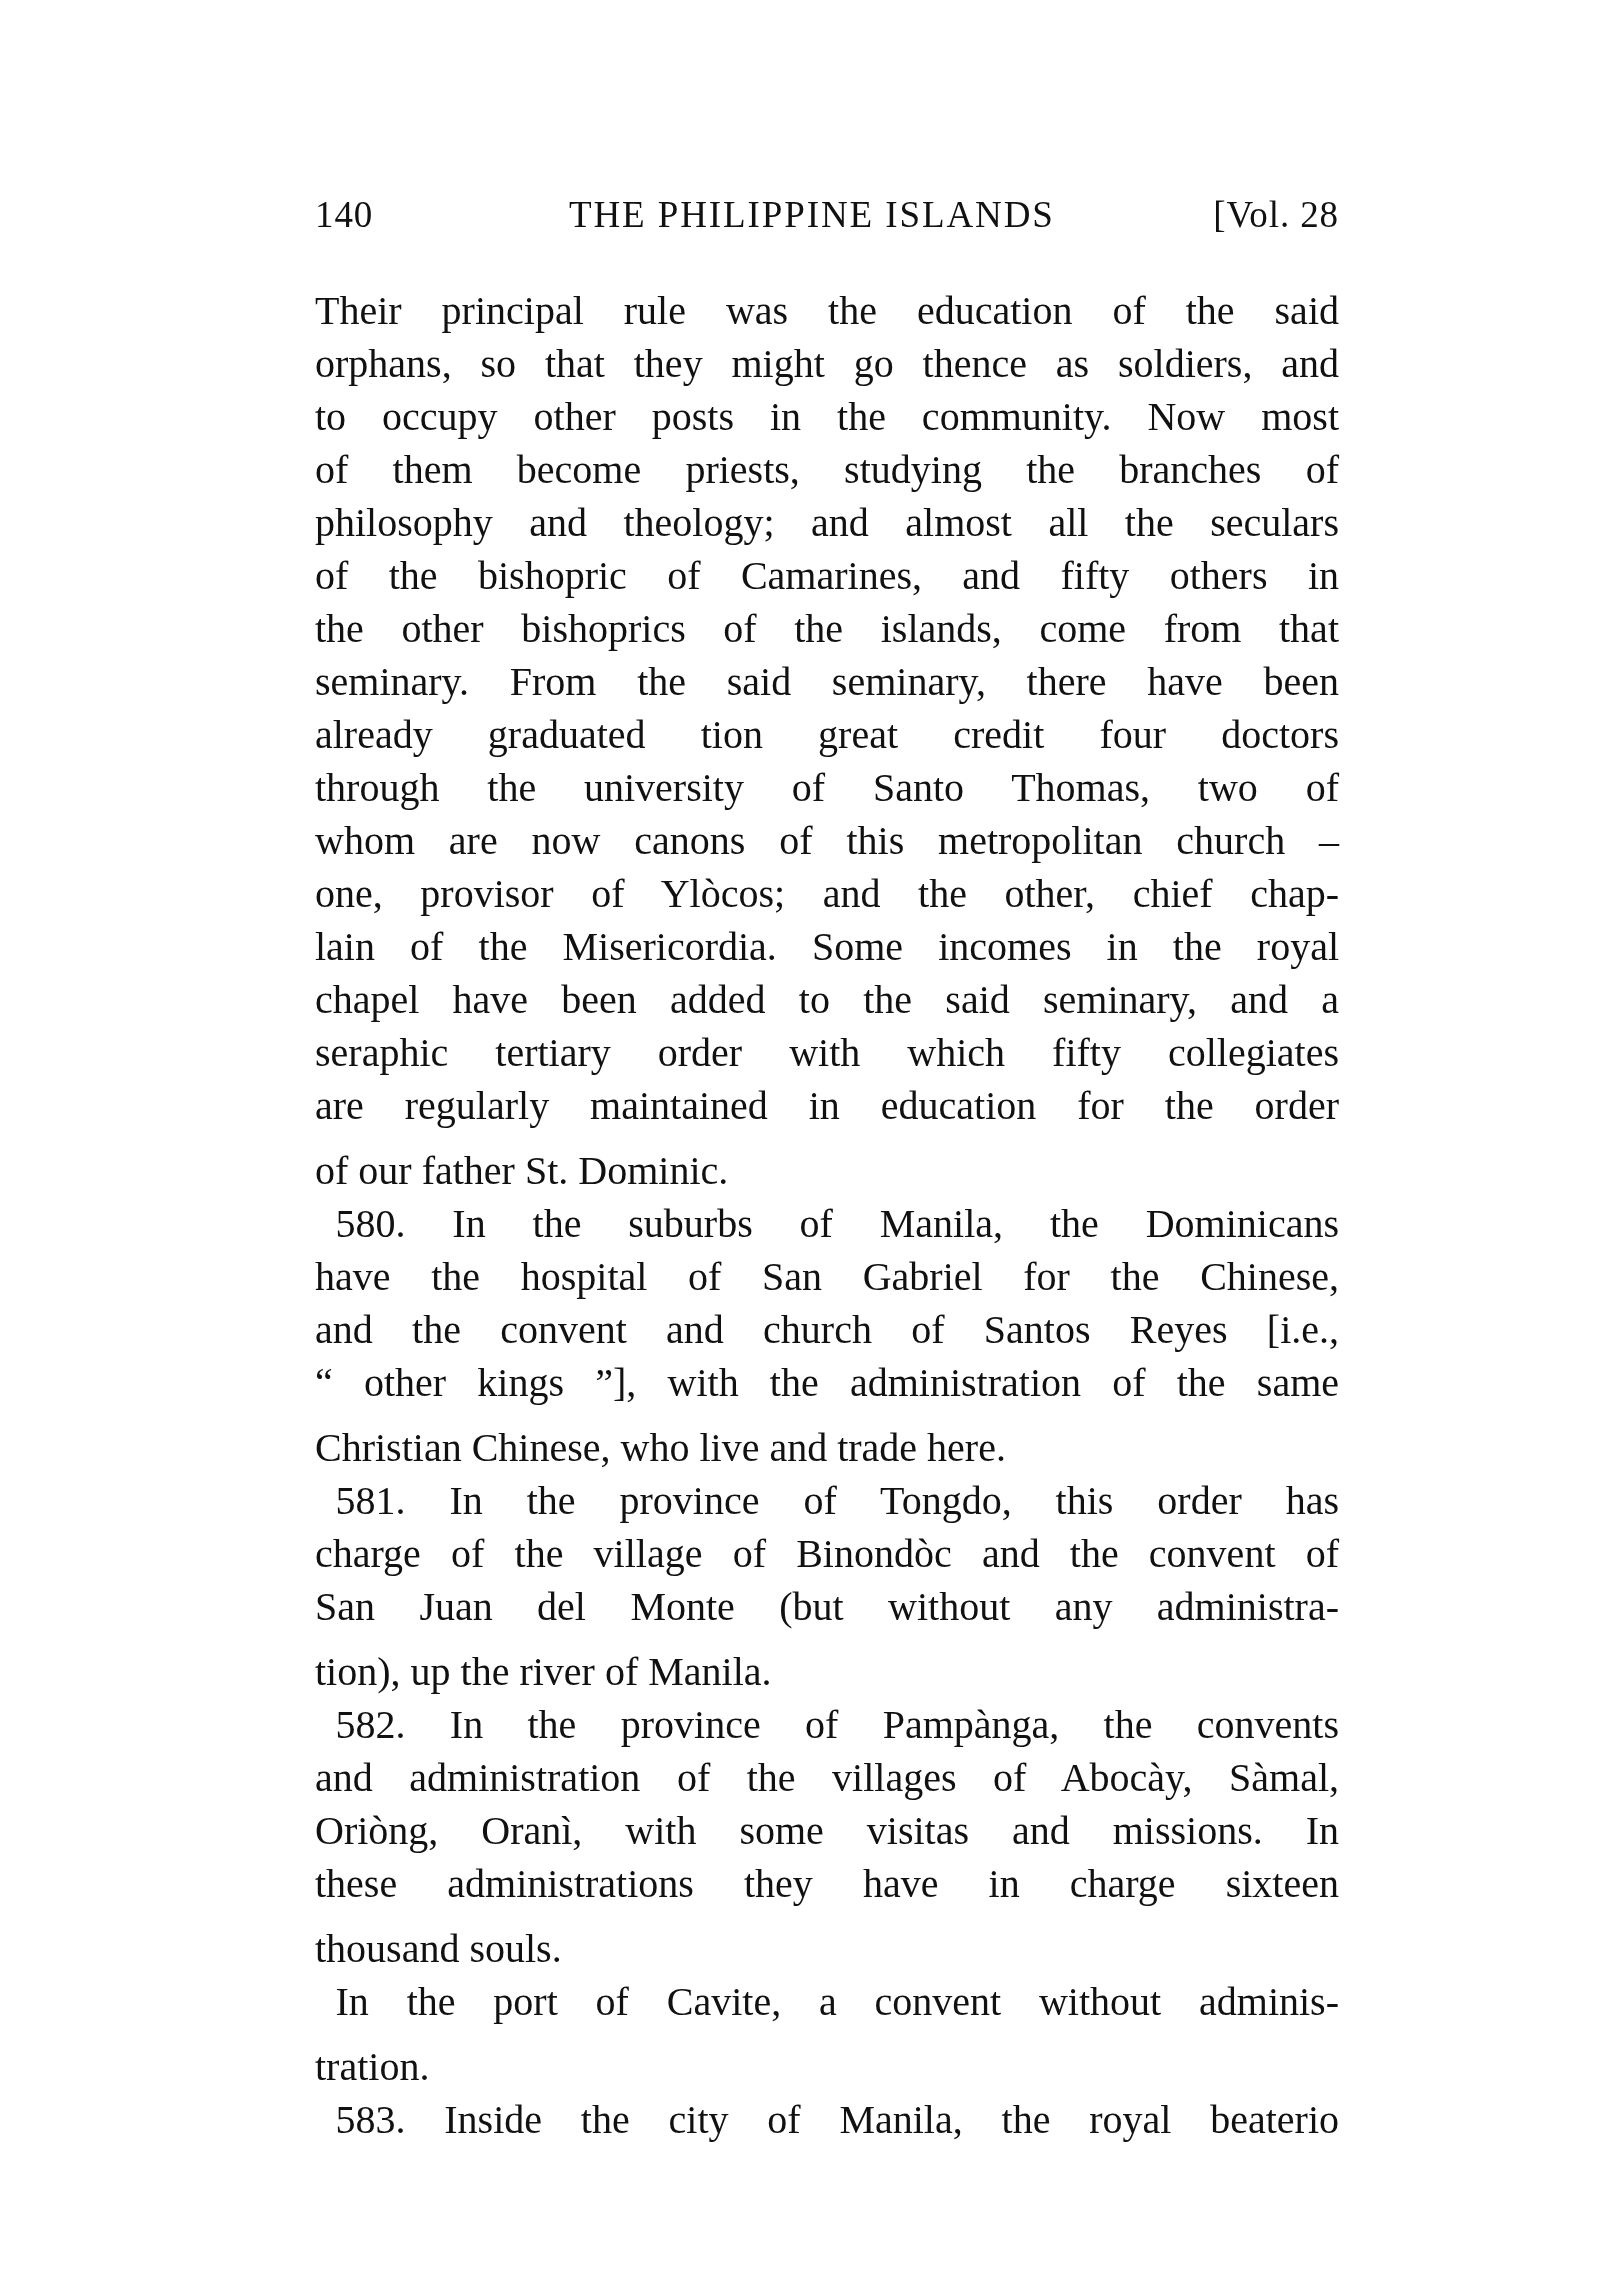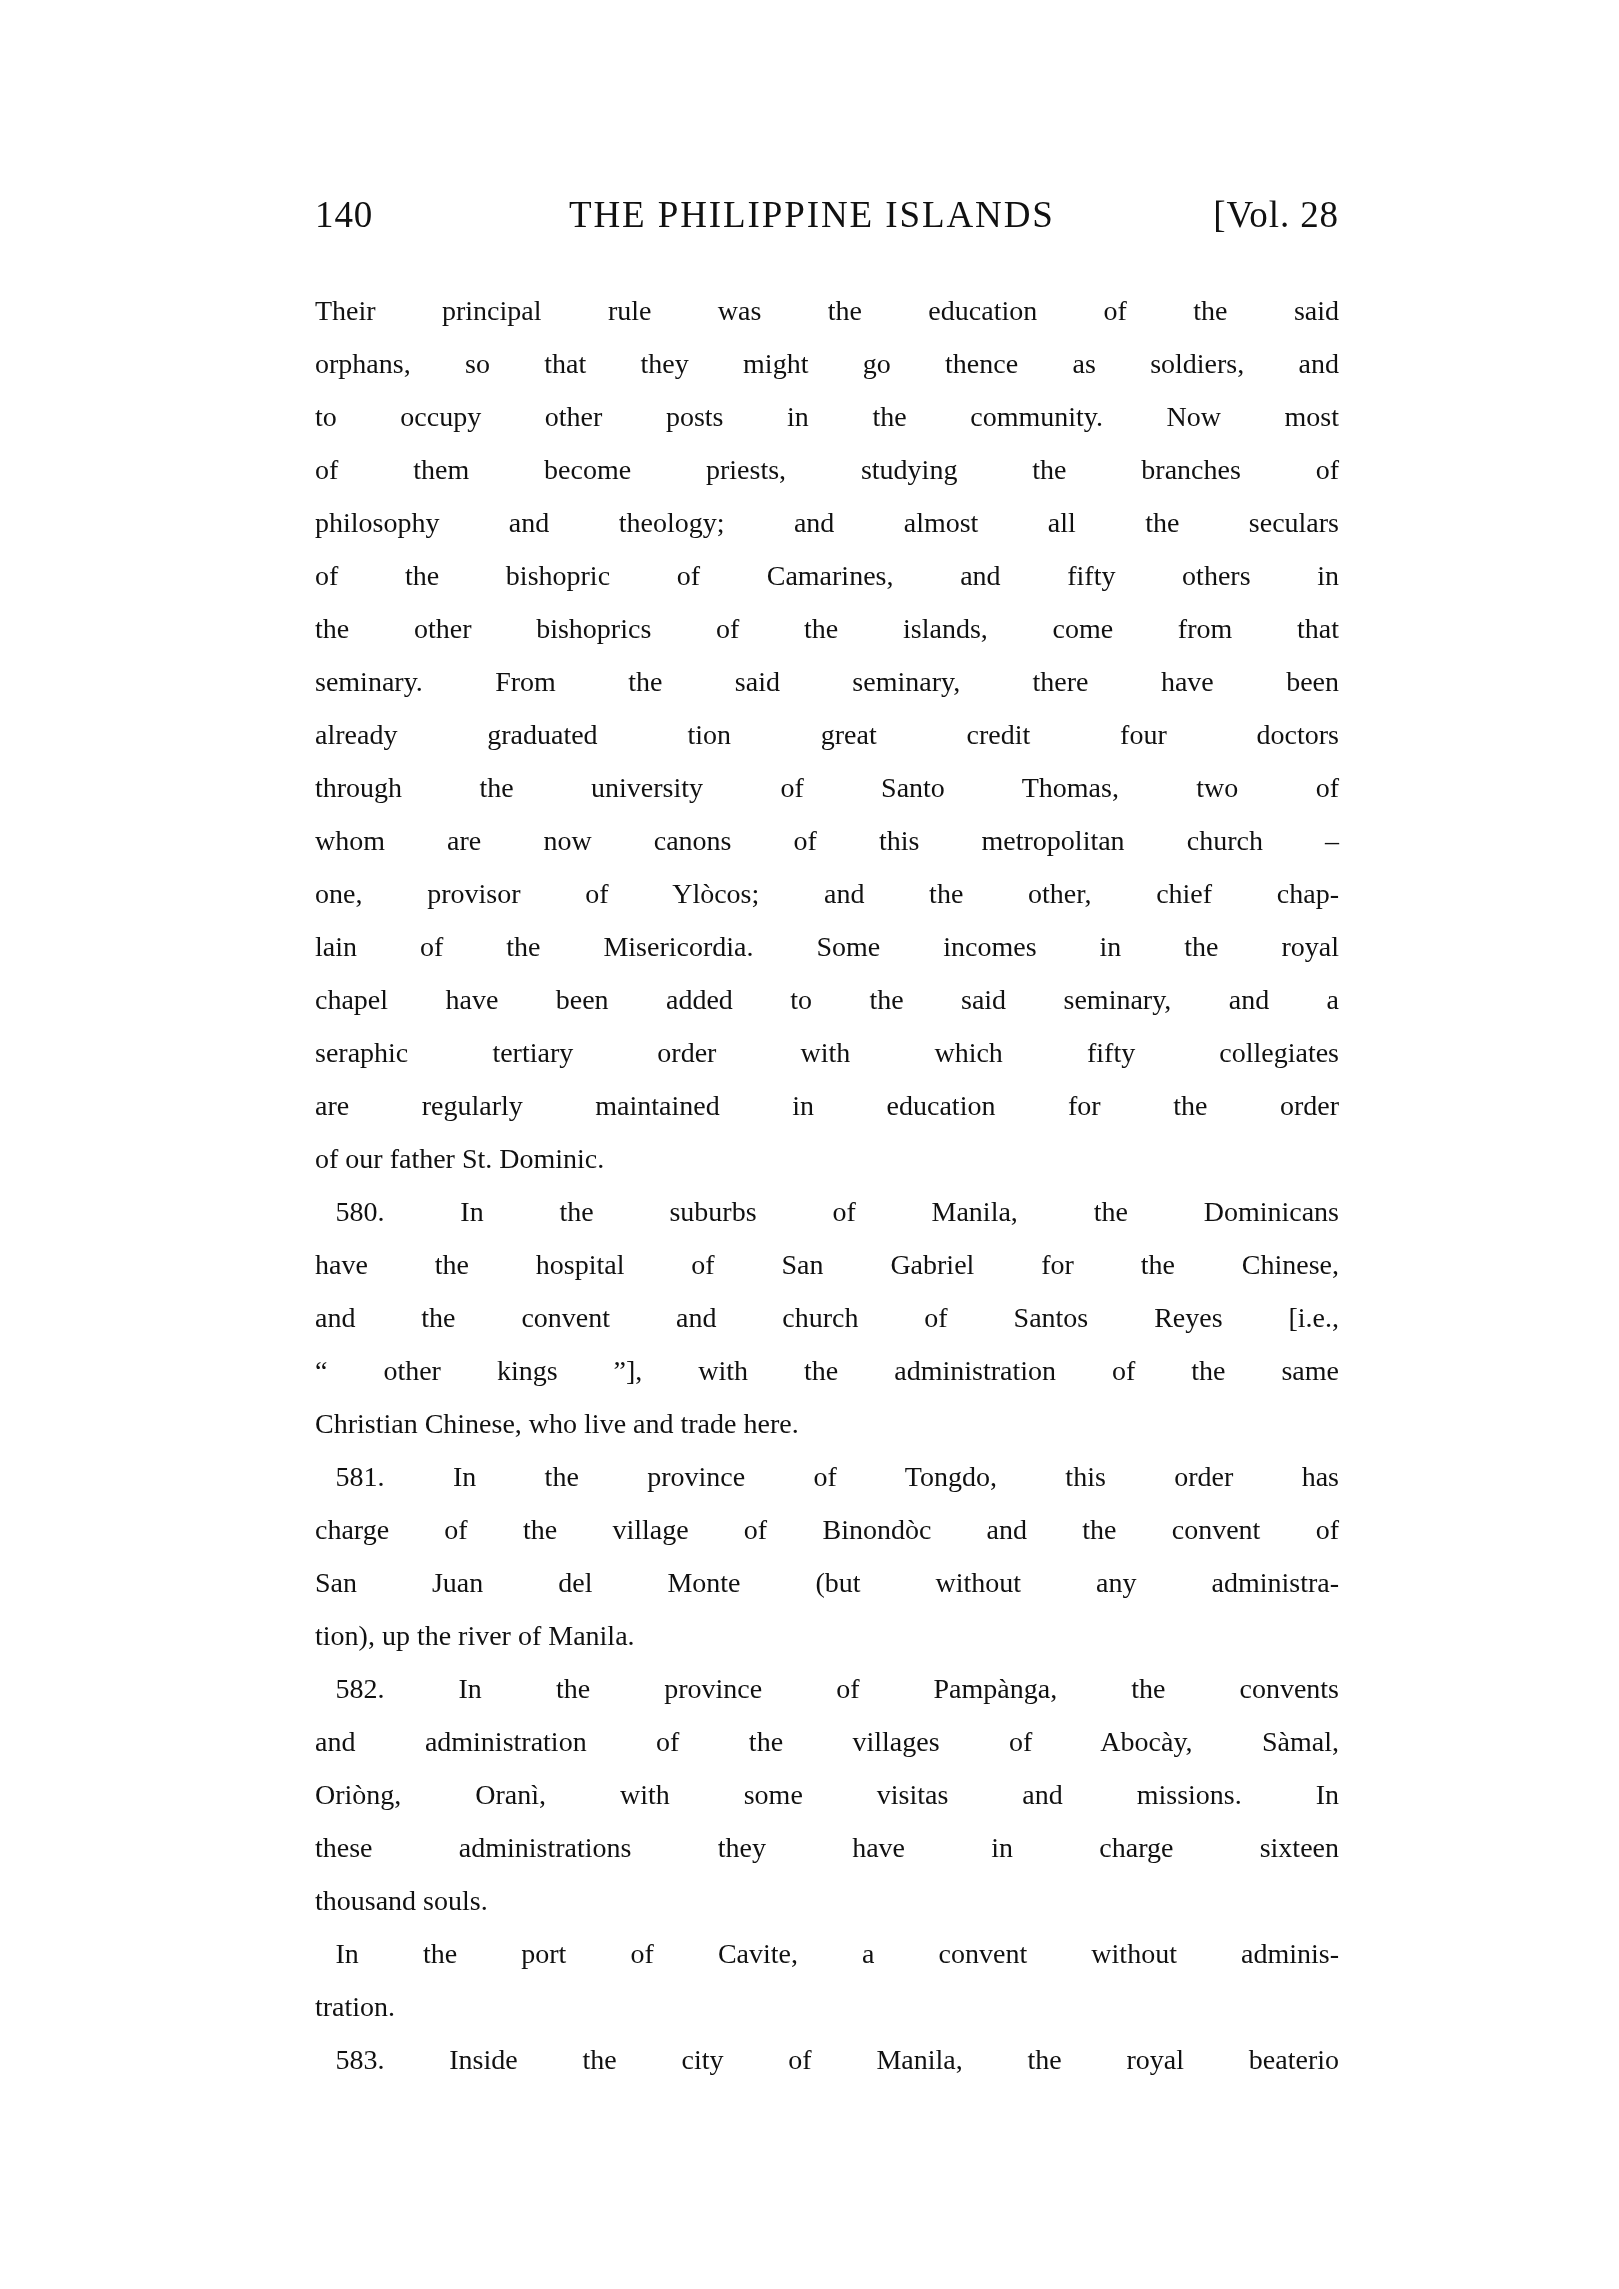--- a/index.html
+++ b/index.html
@@ -52,39 +52,40 @@
     .body-text {
       position: absolute;
       left: 315px;
       top: 284px;
       width: 1024px;
     }
     .line {
       display: block;
       height: 53px;
       line-height: 53px;
-      font-size: 28px;
+      font-size: 40px;
       text-align: justify;
       text-align-last: justify;
       white-space: nowrap;
       overflow: visible;
     }
     .line.last {
       text-align-last: left;
     }
     .line.indent {
       padding-left: 20.5px;
     }
     .line .inner {
       display: block;
       text-align: justify;
       text-align-last: justify;
     }
     .line.last .inner {
       text-align-last: left;
+      margin-top: 12px;
     }
   </style>
 </head>
 <body>
 
 <div class="page">
 
   <div class="running-head">
     <span class="page-number">140</span>
     <span class="running-title">THE PHILIPPINE ISLANDS</span>

